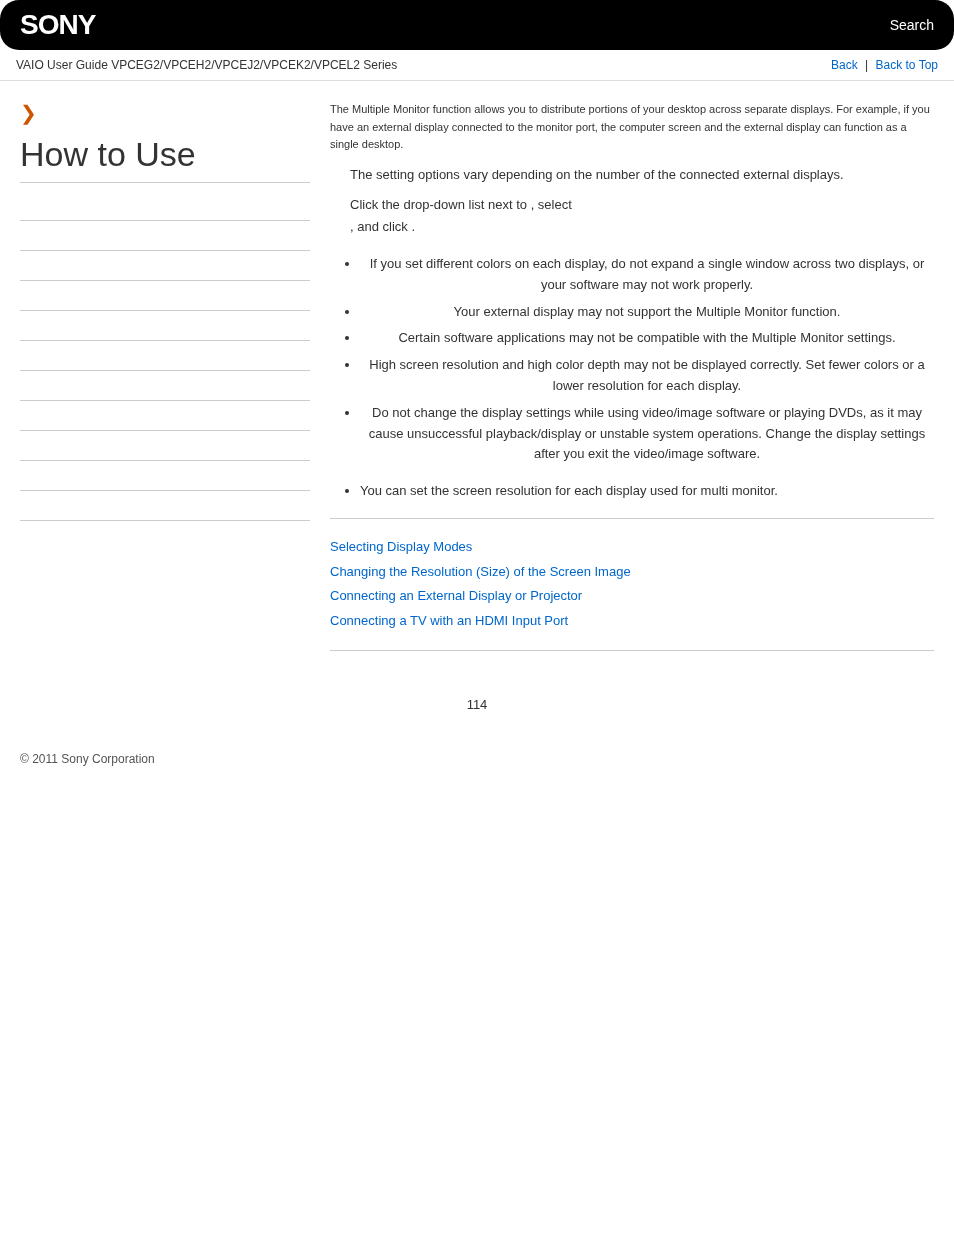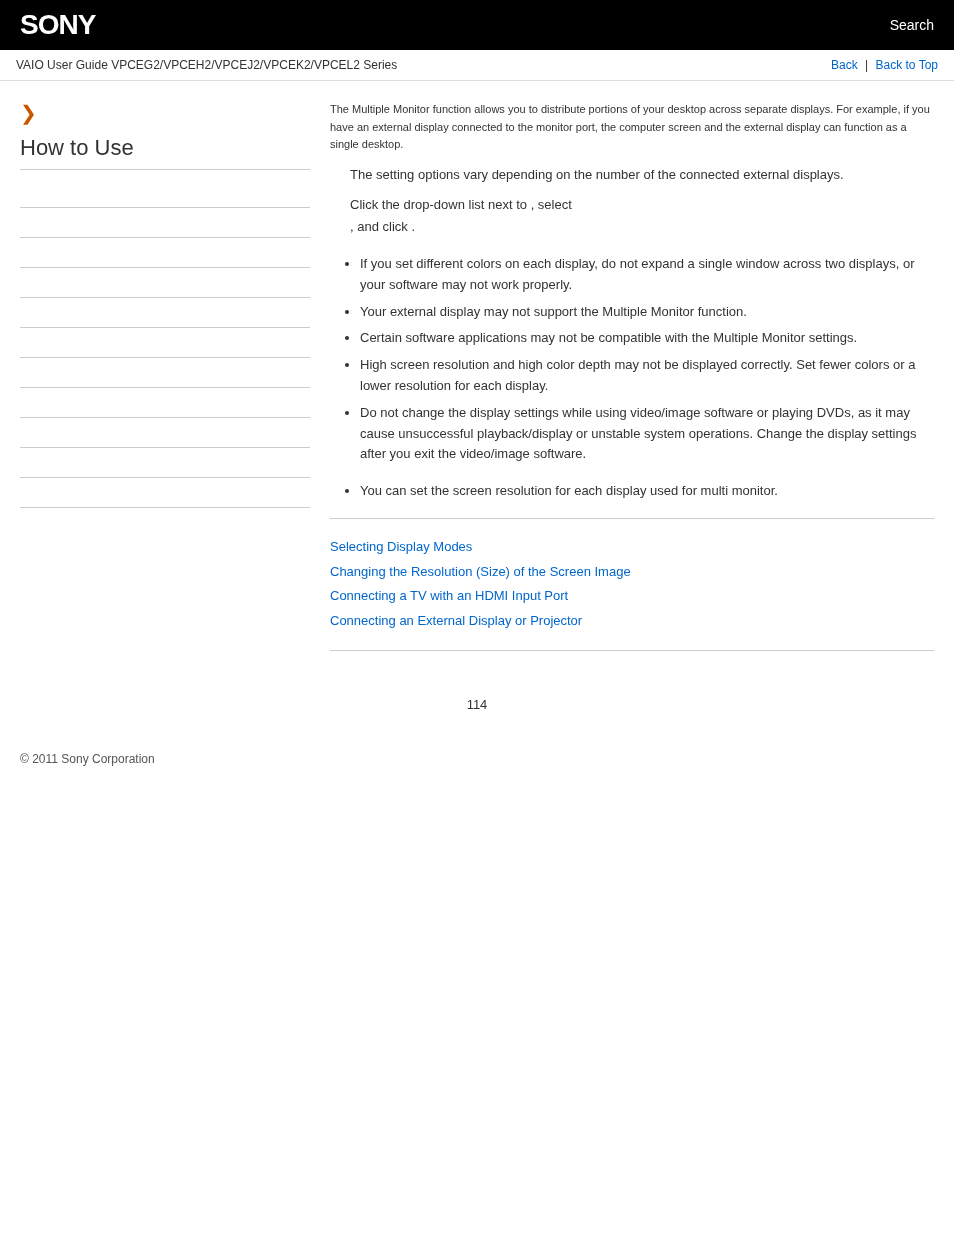--- a/index.html
+++ b/index.html
@@ -6,20 +6,21 @@
     body { font-family: Arial, Helvetica, sans-serif; font-size: 13px; color: #333; background: #fff; width: 954px; }
 
     
     .header {
       background: #000;
       padding: 10px 20px;
       display: flex;
       align-items: center;
       justify-content: space-between;
       height: 50px;
+      border-radius: 19px;
     }
     .sony-logo {
       color: #fff;
       font-size: 28px;
       font-weight: bold;
       font-family: 'Arial Black', Arial, sans-serif;
       letter-spacing: -1px;
     }
     .search-btn {
       color: #fff;
@@ -57,21 +58,21 @@
       width: 290px;
       flex-shrink: 0;
     }
     .sidebar-arrow {
       color: #cc5500;
       font-size: 20px;
       margin-bottom: 10px;
       display: block;
     }
     .sidebar-title {
-      font-size: 22px;
+      font-size: 34px;
       font-weight: normal;
       color: #333;
       margin-bottom: 8px;
       border-bottom: 1px solid #ccc;
       padding-bottom: 8px;
     }
     .sidebar-item {
       border-bottom: 1px solid #ccc;
       padding: 8px 0;
       font-size: 12px;
@@ -97,20 +98,21 @@
       line-height: 1.7;
       color: #333;
     }
 
     .note-section {
       margin: 16px 0;
     }
     .note-section ul {
       list-style: disc;
       padding-left: 30px;
+      text-align: center;
     }
     .note-section ul li {
       font-size: 13px;
       line-height: 1.6;
       margin-bottom: 6px;
       color: #333;
     }
 
     .hint-section {
       margin: 16px 0;
@@ -216,22 +218,22 @@
       <ul>
         <li>You can set the screen resolution for each display used for multi monitor.</li>
       </ul>
     </div>
 
     <hr class="divider">
 
     <div class="related-links">
       <a href="#">Selecting Display Modes</a>
       <a href="#">Changing the Resolution (Size) of the Screen Image</a>
+      <a href="#">Connecting an External Display or Projector</a>
       <a href="#">Connecting a TV with an HDMI Input Port</a>
-      <a href="#">Connecting an External Display or Projector</a>
     </div>
 
     <hr class="divider">
 
   </div>
 </div>
 
 <div class="page-number">114</div>
 
 <div class="footer">

